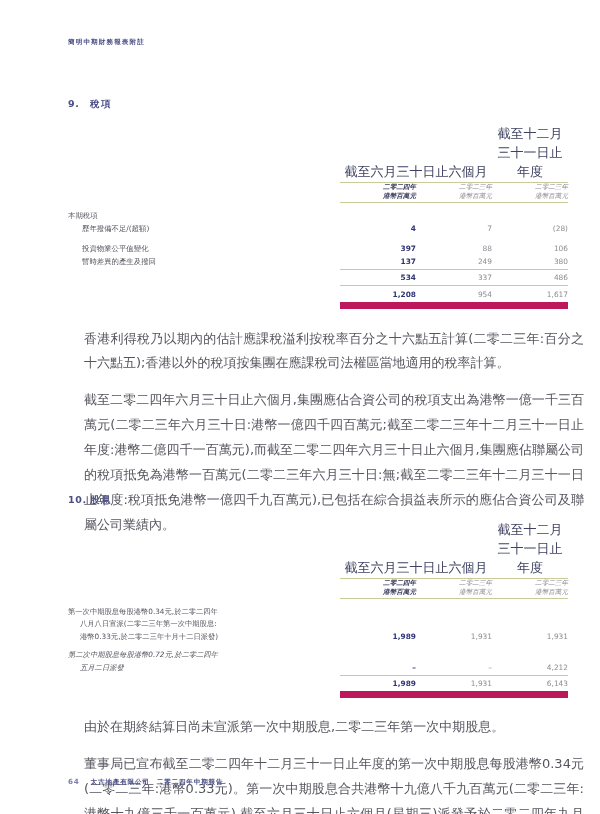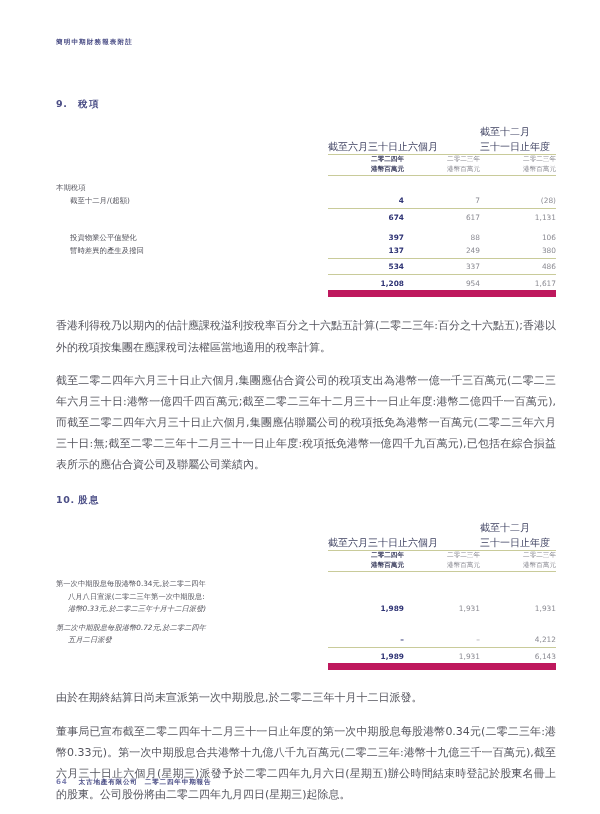--- a/index.html
+++ b/index.html
@@ -12,21 +12,21 @@
     width: 600px;
     height: 814px;
     position: relative;
     font-family: "DejaVu Sans", "Liberation Sans", sans-serif;
     color: #4a4a52;
     overflow: hidden;
   }
 
   .page {
     position: absolute;
-    left: 0; top: 0;
+    left: 12px; top: 0;
     width: 484px;
     height: 814px;
     padding: 0;
   }
 
   
   .running-head {
     position: absolute;
     left: 56px;
     top: 38px;
@@ -68,36 +68,38 @@
   table.fin col.c-num   { width: 76px; }
 
   .fin td, .fin th {
     padding: 0;
     vertical-align: bottom;
     font-weight: normal;
   }
 
   
   .hdr-span {
-    font-size: 10px;
+    text-align: center;
+    font-size: 13px;
     font-weight: bold;
     color: #3e4161;
     padding-bottom: 3px;
     line-height: 1.45;
   }
   .rule-olive {
     border-bottom: 1px solid #c9cb9a;
   }
   .hdr-sub {
     text-align: right;
     font-size: 6.6px;
     line-height: 1.5;
     padding: 3px 0 4px 0;
     color: #8b8b93;
     white-space: pre-line;
+    font-style: italic;
   }
   .hdr-sub.cur {
     color: #3e4161;
     font-weight: bold;
   }
   .spacer-row td { height: 7px; }
 
   .lbl {
     font-size: 7.4px;
     color: #55555e;
@@ -121,38 +123,38 @@
   }
   .num.total { padding-top: 2.5px; }
 
   tr.rule-above > td { border-top: 1px solid #c9cb9a; }
   tr.rule-below > td { border-bottom: 7px solid #be185d; }
   tr.rule-above > td.nolead,
   tr.rule-below > td.nolead { border-color: transparent; }
 
   
   p.body {
-    font-size: 11px;
+    font-size: 13px;
     line-height: 1.92;
     color: #55555e;
-    margin: 0 0 12px 0;
+    margin: 0 0 12px 16px;
     text-align: justify;
     width: 500px;
   }
 
   
   .divlbl {
     font-size: 7.3px;
     line-height: 1.72;
     color: #55555e;
     padding: 2px 0;
     margin-top: 22px;
   }
   .divlbl .l2 { padding-left: 12px; display: block; }
-  .divlbl .l3 { padding-left: 12px; display: block; font-style: italic; }
+  .divlbl .l3 { padding-left: 12px; display: block; }
 
   
   .footer {
     position: absolute;
     left: 56px;
     bottom: 27px;
     display: flex;
     align-items: baseline;
     font-size: 6.6px;
     color: #4b4e86;
@@ -206,30 +208,24 @@
             <td colspan="4"></td>
           </tr>
 
         <tr>
           <td class="lbl">本期稅項</td>
           <td class="num cur"></td>
           <td class="num"></td>
           <td class="num"></td>
         </tr>
         <tr>
-          <td class="lbl ind1">截至十二月/(超額)</td>
+          <td class="lbl ind1">歷年撥備不足/(超額)</td>
           <td class="num cur">4</td>
           <td class="num">7</td>
           <td class="num">(28)</td>
-        </tr>
-        <tr class="rule-above">
-          <td class="lbl nolead"></td>
-          <td class="num cur total">674</td>
-          <td class="num total">617</td>
-          <td class="num total">1,131</td>
         </tr>
 
         <tr class="spacer-row">
             <td colspan="4"></td>
           </tr>
 
         <tr>
           <td class="lbl ind1">投資物業公平值變化</td>
           <td class="num cur">397</td>
           <td class="num">88</td>
@@ -317,21 +313,21 @@
         <tr class="rule-above rule-below">
           <td class="lbl nolead"></td>
           <td class="num cur total">1,989</td>
           <td class="num total">1,931</td>
           <td class="num total">6,143</td>
         </tr>
       </tbody>
     </table>
 
     <div style="height:17px;"></div>
-    <p class="body">由於在期終結算日尚未宣派第一次中期股息,於二零二三年十月十二日派發。</p>
+    <p class="body">由於在期終結算日尚未宣派第一次中期股息,二零二三年第一次中期股息。</p>
     <p class="body">董事局已宣布截至二零二四年十二月三十一日止年度的第一次中期股息每股港幣0.34元(二零二三年:港幣0.33元)。第一次中期股息合共港幣十九億八千九百萬元(二零二三年:港幣十九億三千一百萬元),截至六月三十日止六個月(星期三)派發予於二零二四年九月六日(星期五)辦公時間結束時登記於股東名冊上的股東。公司股份將由二零二四年九月四日(星期三)起除息。</p>
   </div>
 
   <div class="footer">
     <span class="pg">64</span>
     <span class="ftxt">太古地產有限公司</span>
     <span class="sep"></span>
     <span class="ftxt">二零二四年中期報告</span>
   </div>
 

